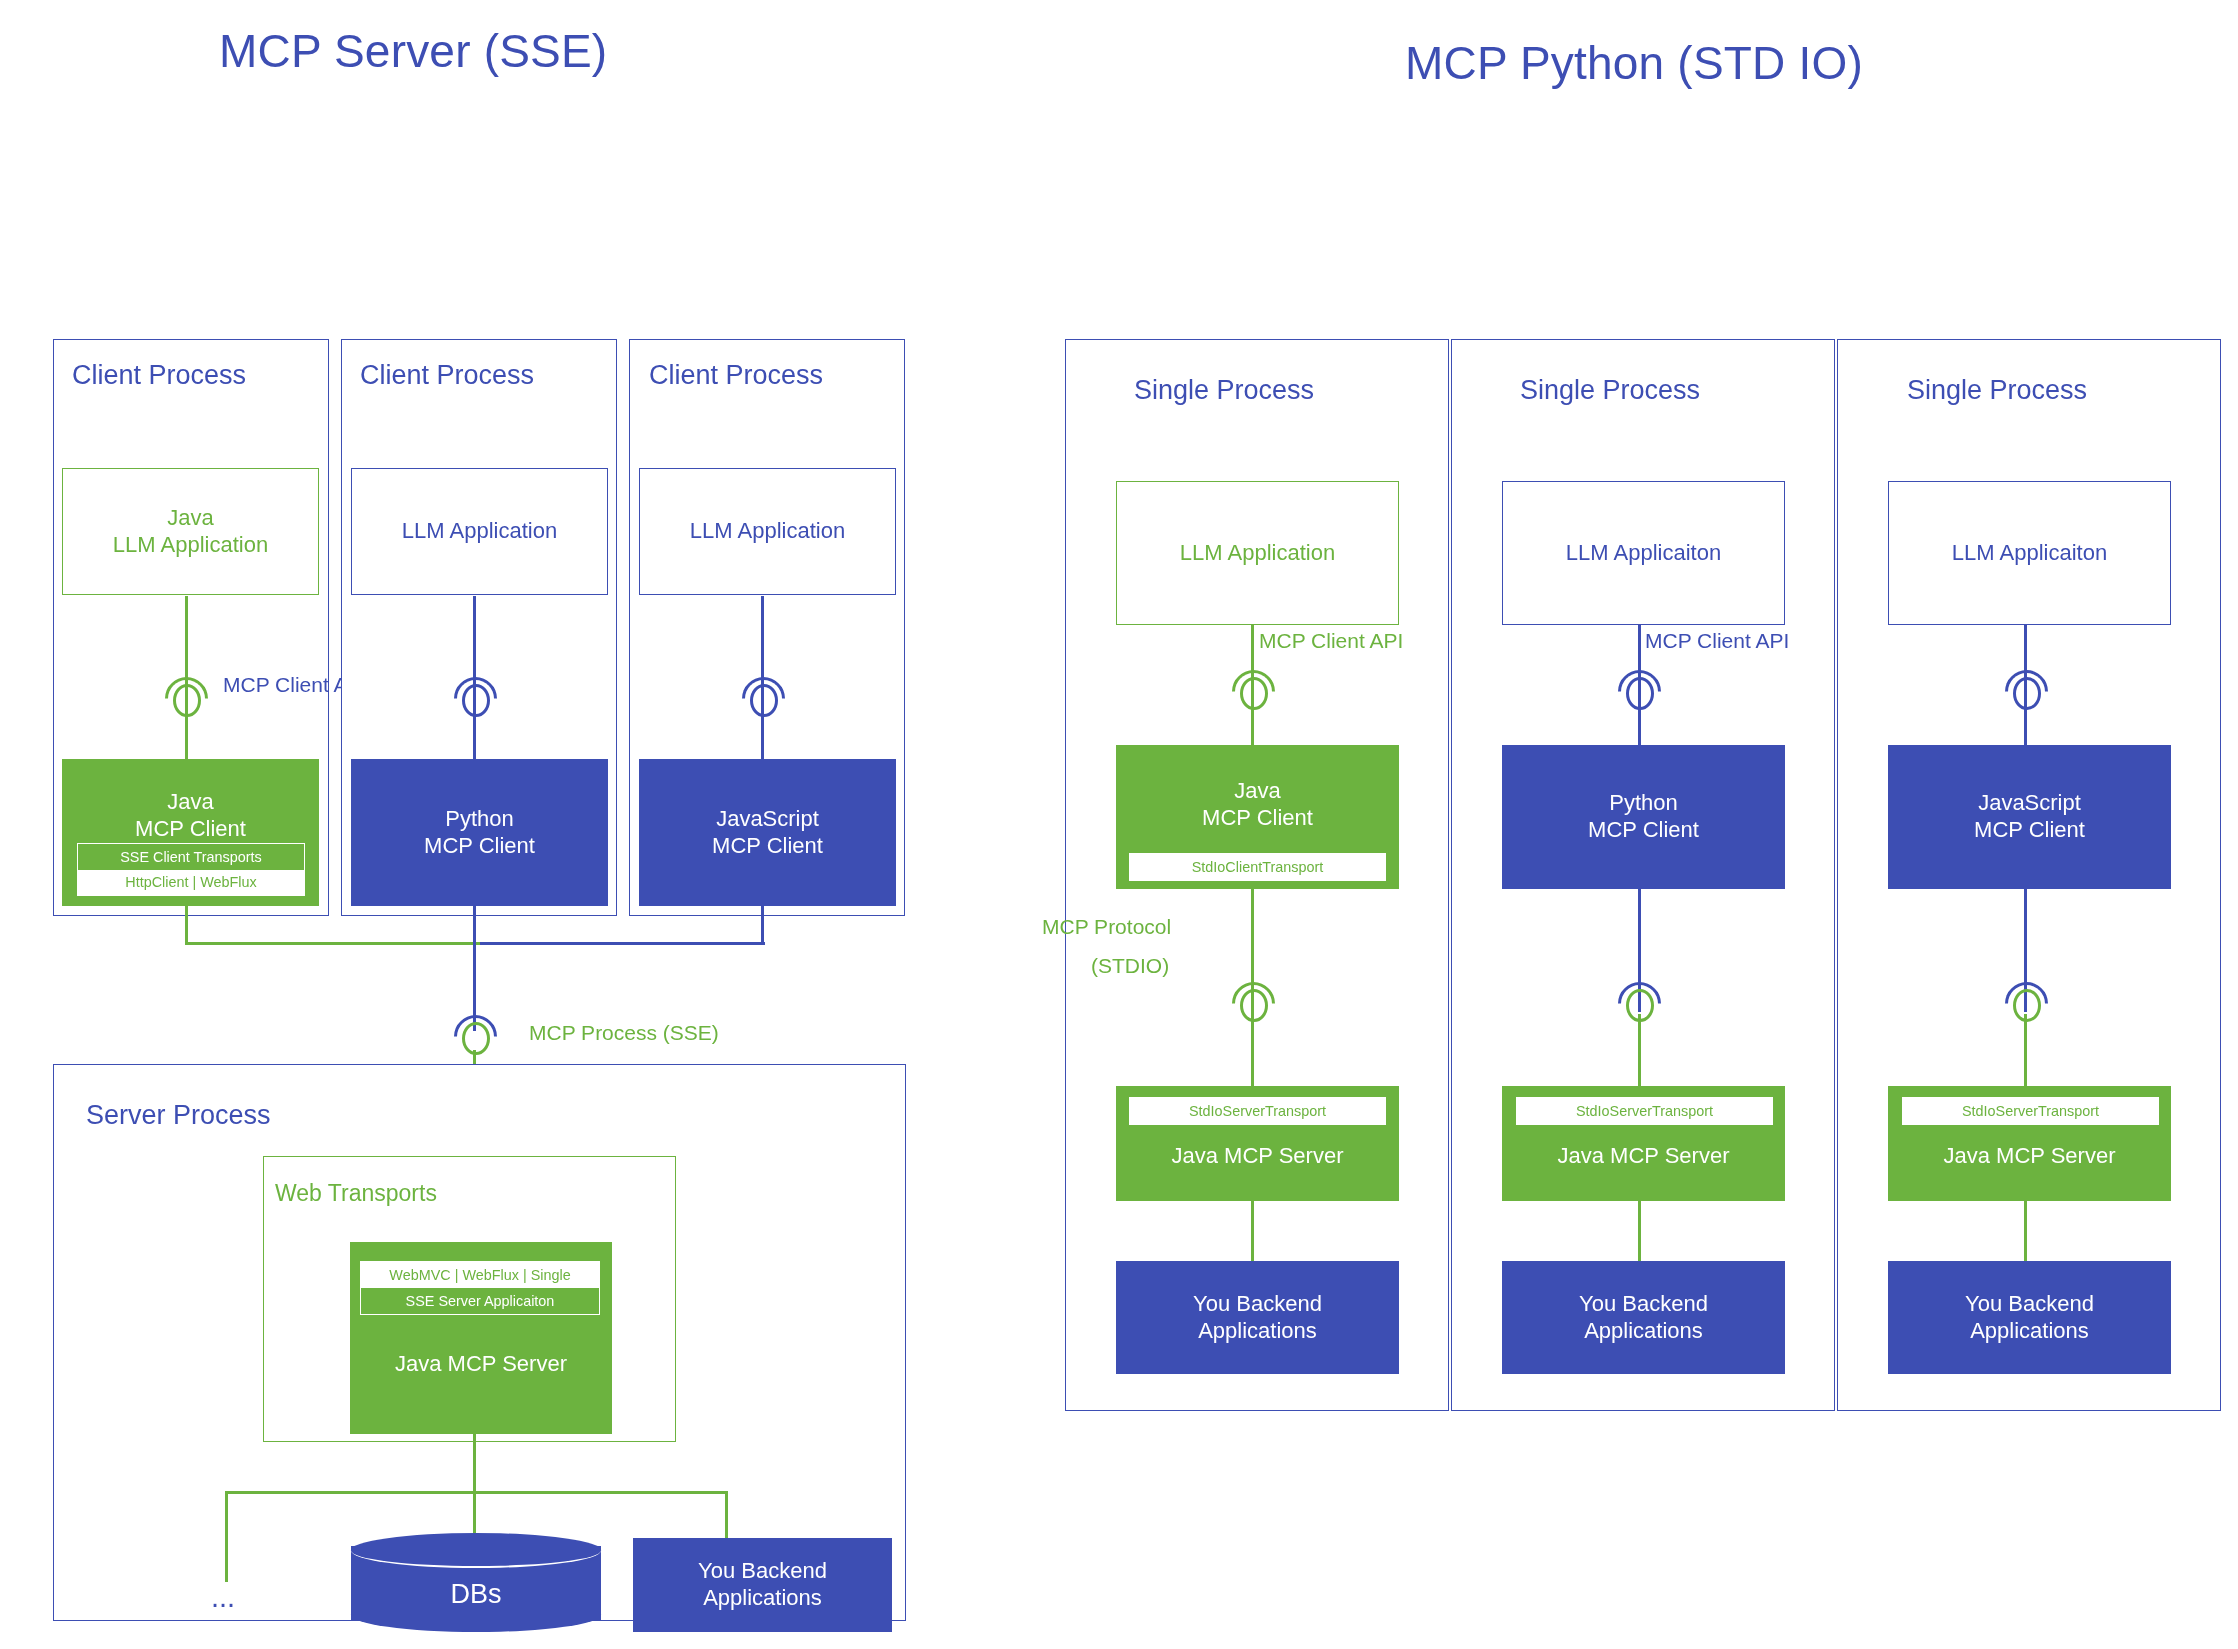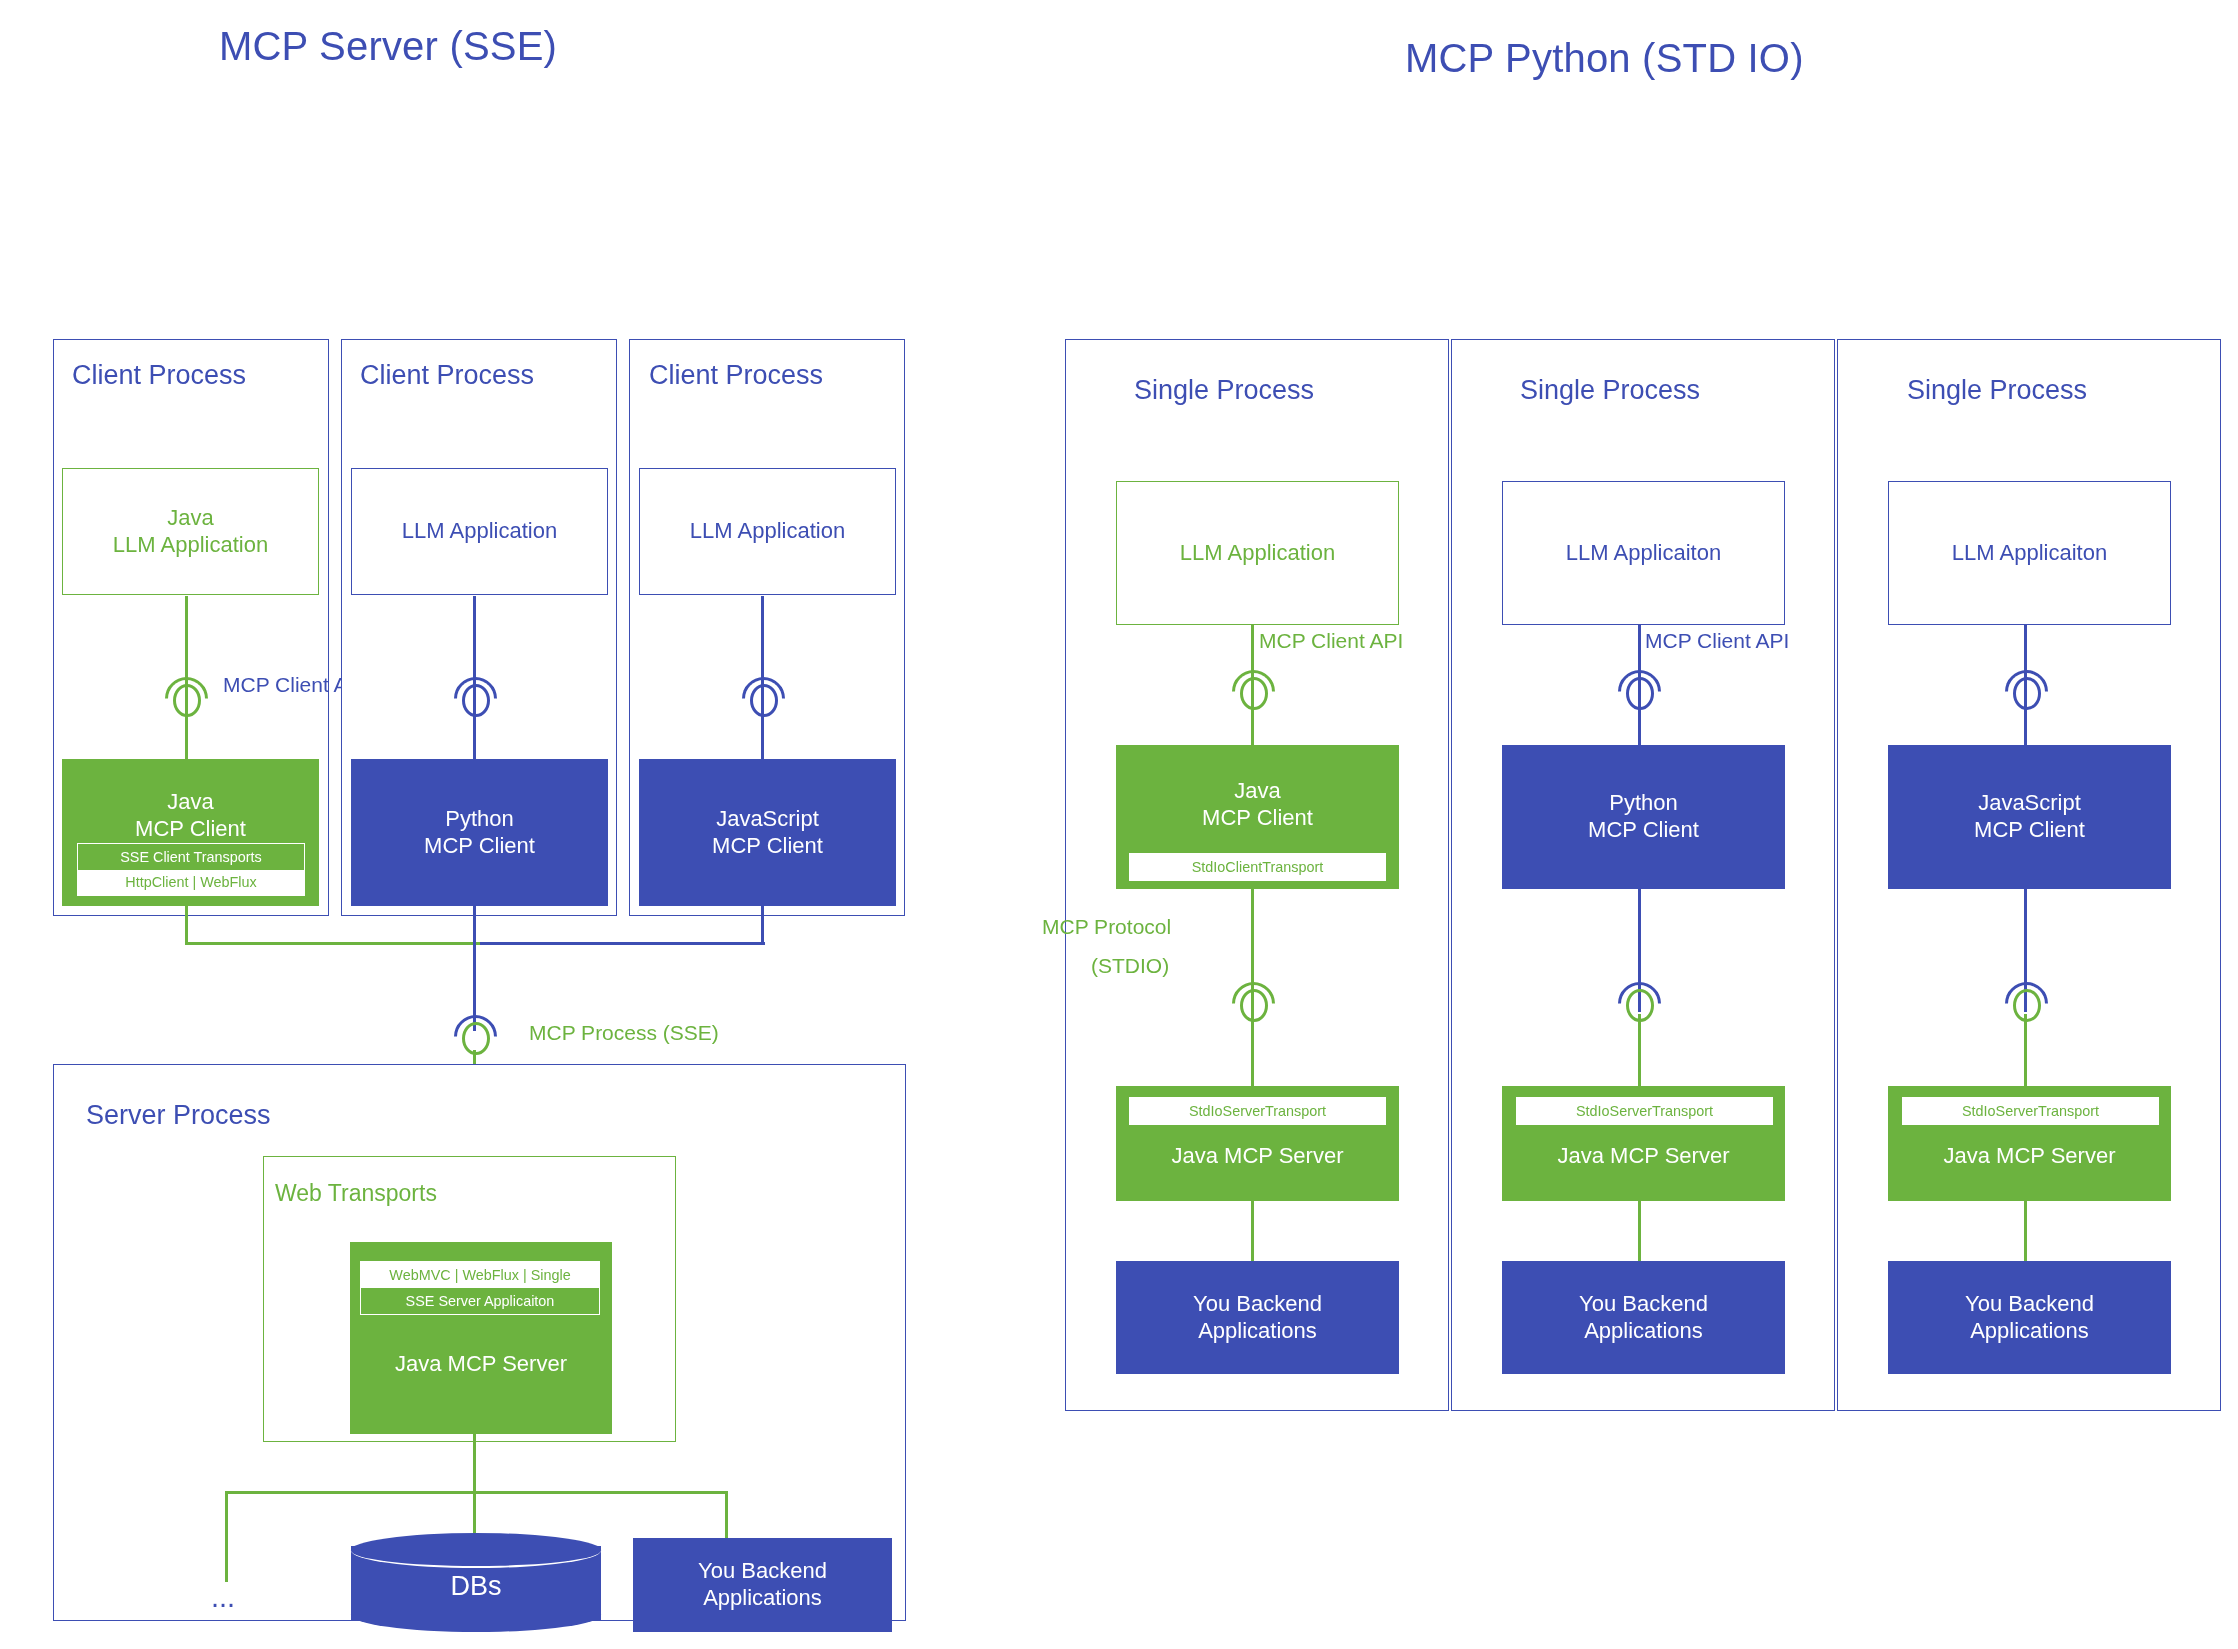--- a/index.html
+++ b/index.html
@@ -1,21 +1,21 @@
 <!DOCTYPE html>
 <html style="font-size:7.7px"><head>
 <meta charset="utf-8">
 <style>
   html,body{margin:0;padding:0;background:#fff;}
   body{width:2239px;height:1650px;position:relative;overflow:hidden;
        font-family:"Liberation Sans",sans-serif;color:#3D4EB3;}
 
   
   .diagram-title{
-    position:absolute;font-size:40px;color:#3D4EB3;white-space:nowrap;
+    position:absolute;font-size:46px;color:#3D4EB3;white-space:nowrap;
     letter-spacing:0.2px;
   }
 
   
   .box{position:absolute;box-sizing:border-box;display:flex;
        flex-direction:column;align-items:center;justify-content:center;
        text-align:center;line-height:1.22;}
 
   .proc-box{border:1.4px solid #3D4EB3;background:#fff;}
   .proc-title{position:absolute;font-size:27px;color:#3D4EB3;white-space:nowrap;}
@@ -56,21 +56,21 @@
   .edge-label.green{color:#6CB33F;}
 
   
   .cyl{position:absolute;}
   .cyl .body{position:absolute;left:0;top:12.5px;width:100%;height:calc(100% - 25px);
              background:#3D4EB3;}
   .cyl .top{position:absolute;left:0;top:0;width:100%;height:35px;border-radius:50%;
             background:#3D4EB3;border-bottom:2.9px solid #fff;box-sizing:border-box;}
   .cyl .bot{position:absolute;left:0;bottom:0;width:100%;height:35px;border-radius:50%;
             background:#3D4EB3;}
-  .cyl .lbl{position:absolute;left:0;top:4px;width:100%;height:100%;
+  .cyl .lbl{position:absolute;left:0;top:12px;width:100%;height:100%;
             display:flex;align-items:center;justify-content:center;
             color:#fff;font-size:27px;z-index:3;}
 
   .ellipsis{position:absolute;color:#3D4EB3;font-size:29px;}
 </style>
 </head>
 <body>
 
 <div class="diagram-title" style="left:219px;top:24px;">MCP Server (SSE)</div>
 <div class="diagram-title" style="left:1405px;top:36px;">MCP Python (STD IO)</div>

